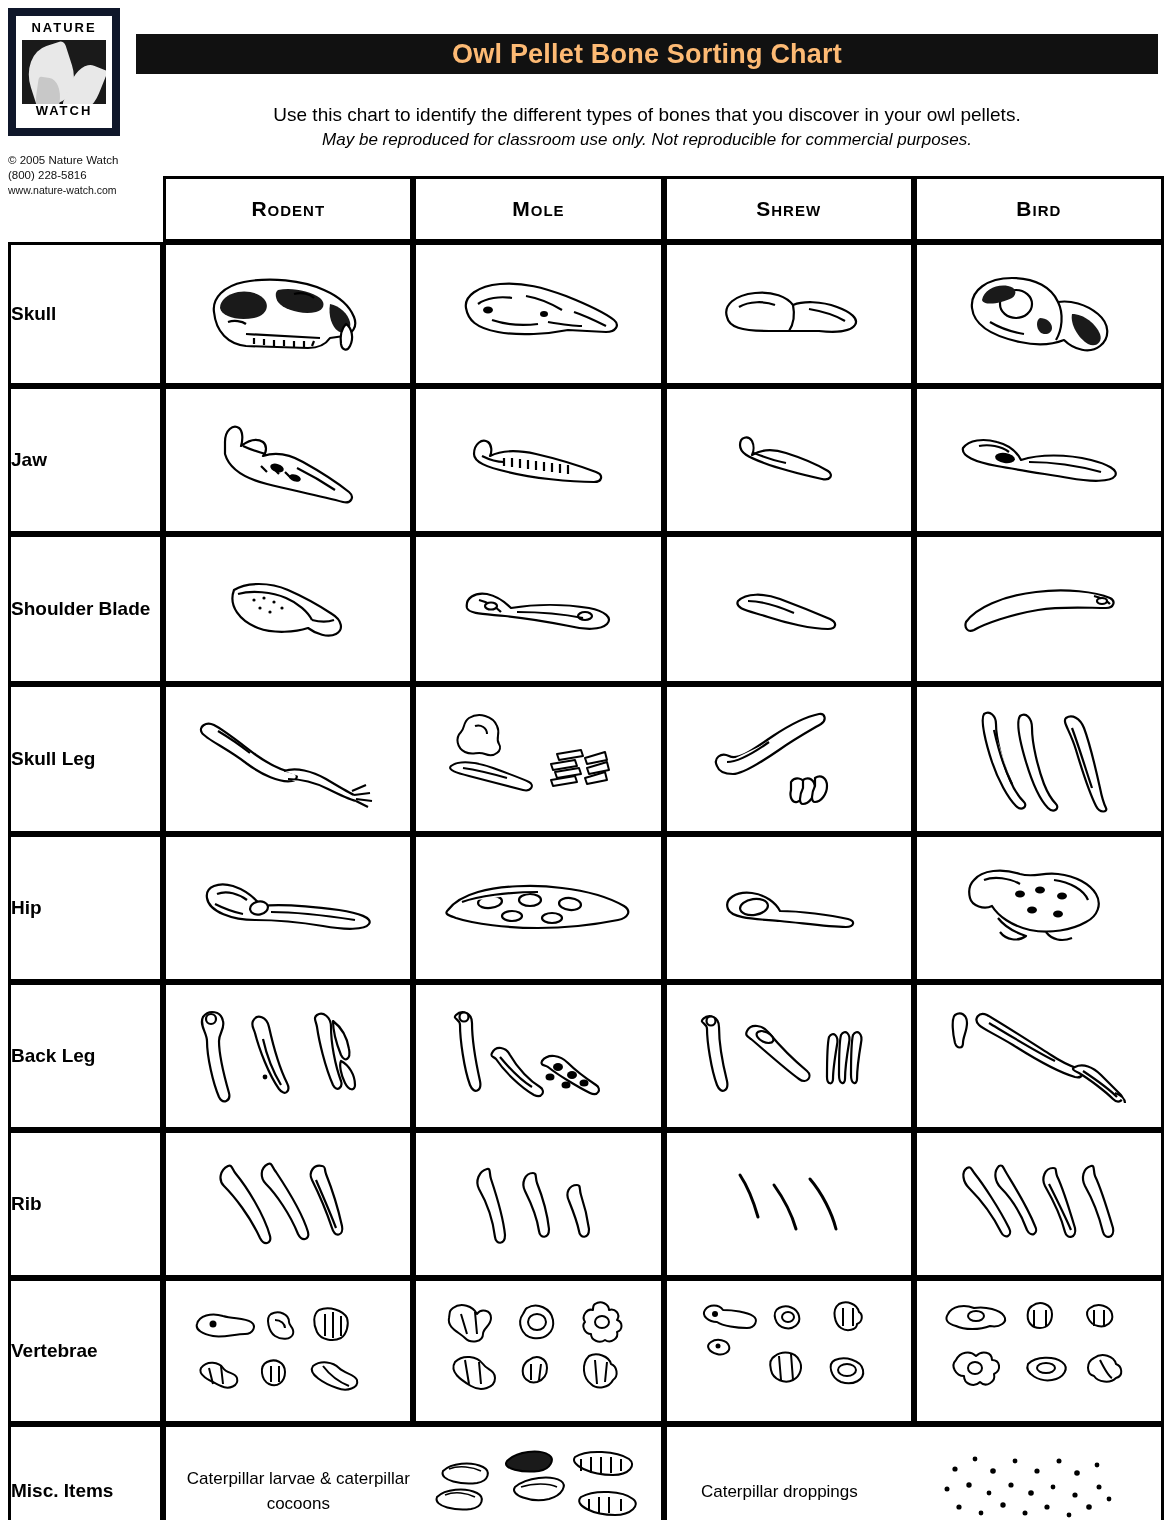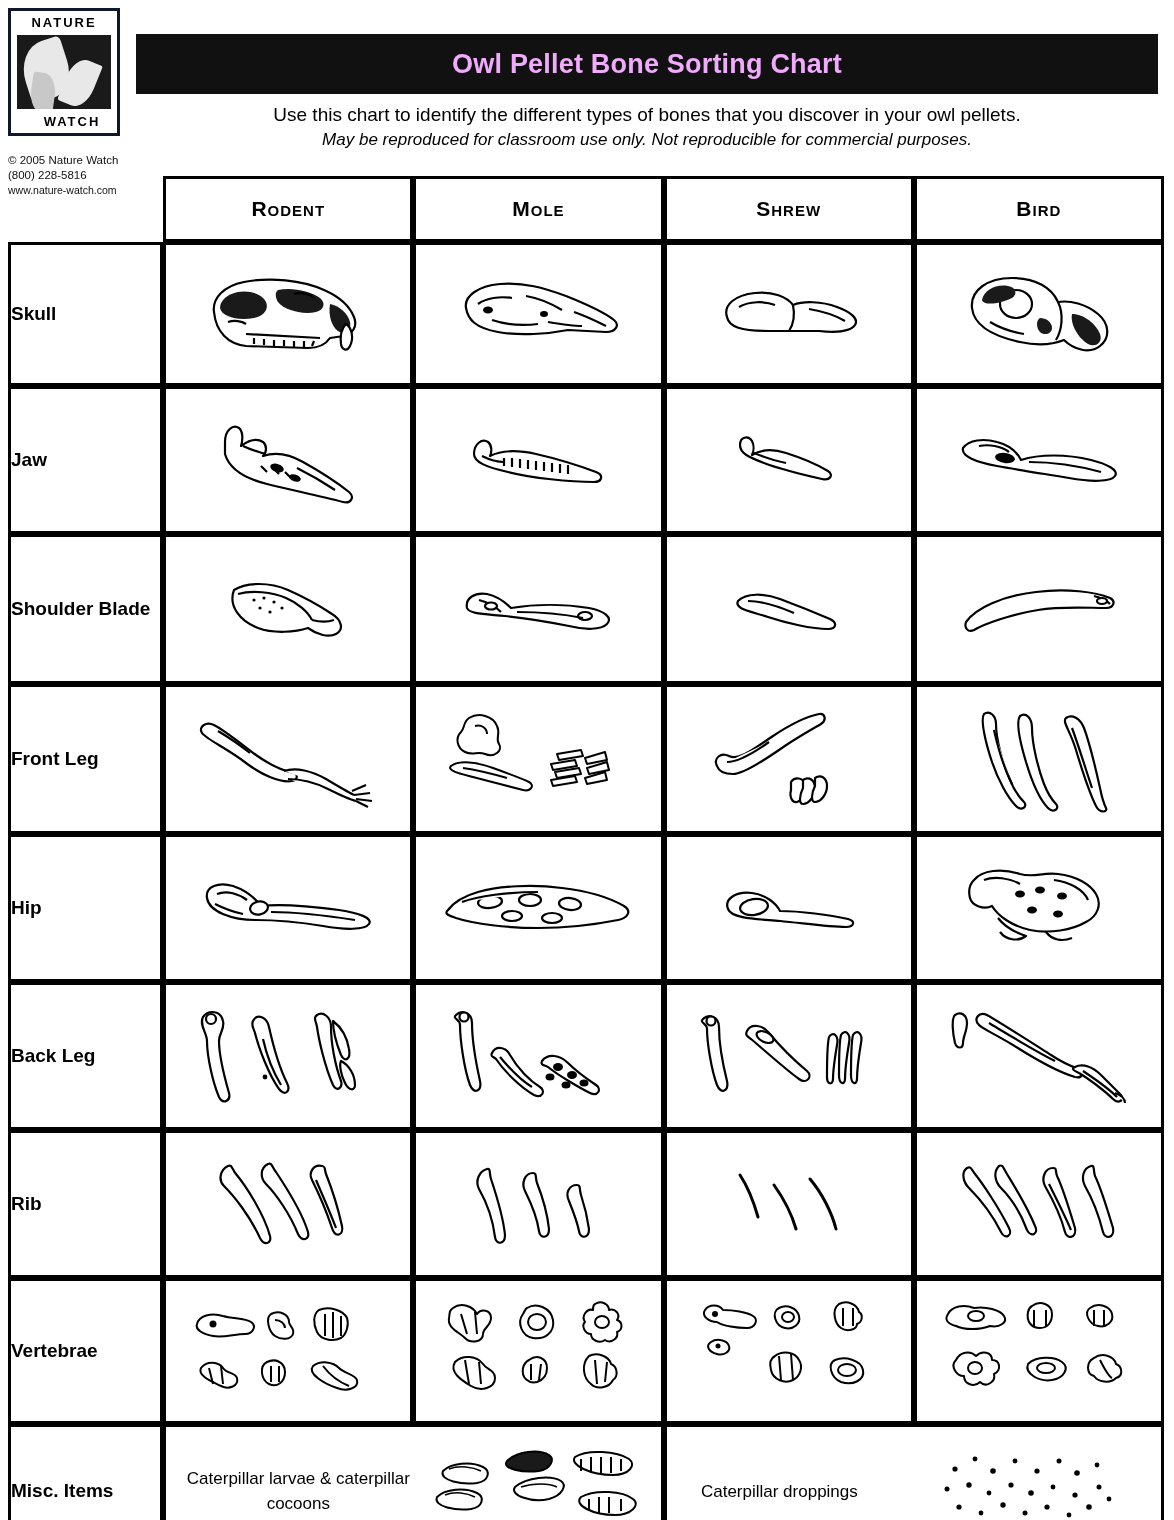--- a/index.html
+++ b/index.html
@@ -19,37 +19,37 @@
   
   #logo-block {
     position: absolute;
     left: 8px;
     top: 8px;
     width: 152px;
   }
   .logo-box {
     width: 112px;
     height: 128px;
-    border: 3px solid #0f172a;
+    border: 8px solid #0f172a;
     box-sizing: border-box;
     position: relative;
     background: #fff;
   }
   .logo-word {
     position: absolute;
     left: 0;
     width: 100%;
     text-align: center;
     font-weight: bold;
     font-size: 13px;
     letter-spacing: 2px;
     font-family: "Liberation Sans", sans-serif;
   }
   .logo-word.top { top: 4px; }
-  .logo-word.bottom { bottom: 4px; margin-left: 8px; }
+  .logo-word.bottom { bottom: 10px; }
   .logo-art {
     position: absolute;
     left: 6px;
     right: 6px;
     top: 24px;
     bottom: 24px;
     background: #1a1a1a;
     overflow: hidden;
   }
   .leaf {
@@ -83,23 +83,23 @@
     font-family: "Liberation Sans", sans-serif;
   }
   .logo-credit .url { font-size: 10.5px; }
 
   
   #title-bar {
     position: absolute;
     left: 136px;
     top: 34px;
     width: 1022px;
-    height: 60px;
+    height: 40px;
     background: #111;
-    color: #f0abfc;
+    color: #fdba74;
     display: flex;
     align-items: center;
     justify-content: center;
   }
   #title-bar .title-text {
     font-size: 27px;
     font-weight: bold;
     letter-spacing: 0.2px;
   }
   #subtitle1 {
@@ -376,21 +376,21 @@
           <g fill="#fff" stroke="#000" stroke-width="2.2" stroke-linejoin="round">
             <path d="M12 48 C22 34 48 22 82 18 C112 14 142 18 156 24 C162 27 160 34 152 34 C134 34 108 32 84 36 C58 40 30 50 20 56 C14 59 10 54 12 48 Z"></path>
             <path d="M140 22 C148 24 154 28 156 30"></path>
             <ellipse cx="148" cy="27" rx="5" ry="3" fill="#fff"></ellipse>
           </g>
         </svg>
       </td>
     </tr>
 
     <tr class="row-frontleg">
-      <td class="row-head">Front Leg</td>
+      <td class="row-head">Skull Leg</td>
       <td class="cell">
         <svg class="spec" width="200" height="100" viewBox="0 0 200 100">
           <g fill="#fff" stroke="#000" stroke-width="2.2" stroke-linejoin="round">
             <path d="M14 24 C10 18 18 12 26 16 C36 21 52 34 68 46 C82 56 96 62 106 64 C110 65 110 71 104 72 C92 74 74 66 58 54 C40 40 18 30 14 24 Z"></path>
             <path d="M96 62 C108 58 124 62 138 70 C148 76 158 82 166 86"></path>
             <path d="M100 70 C112 70 128 74 140 80 C150 85 160 90 168 92"></path>
             <path d="M166 86 L182 84 M168 90 L184 92 M164 82 L178 76 M168 92 L180 98"></path>
             <path d="M30 22 C40 28 52 36 62 44"></path>
           </g>
         </svg>

